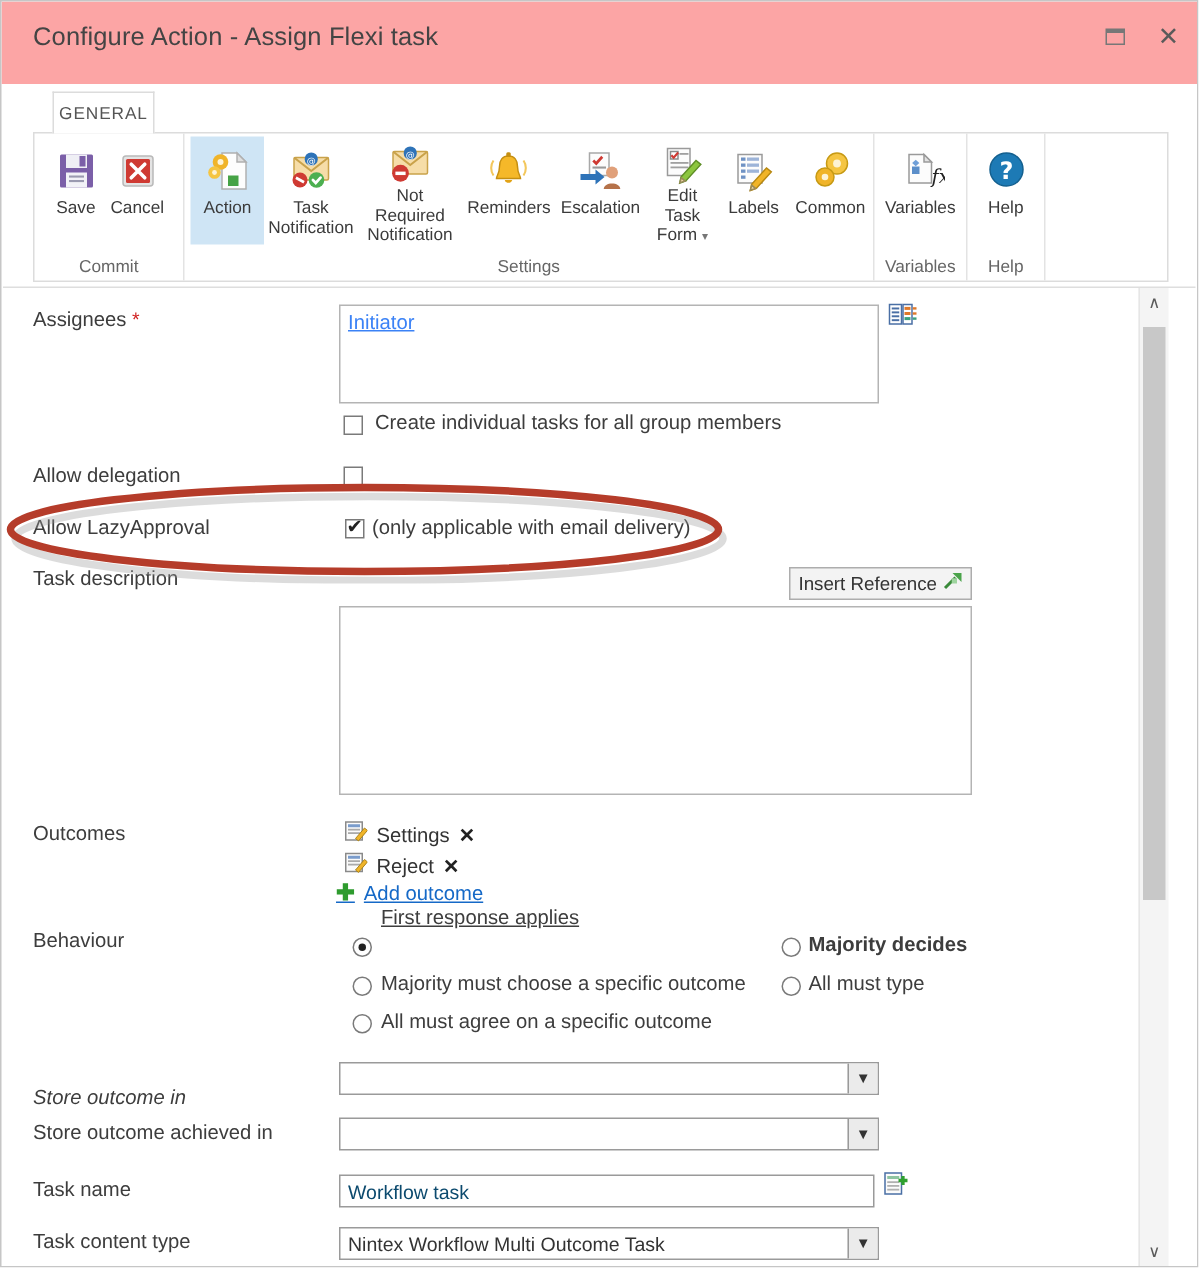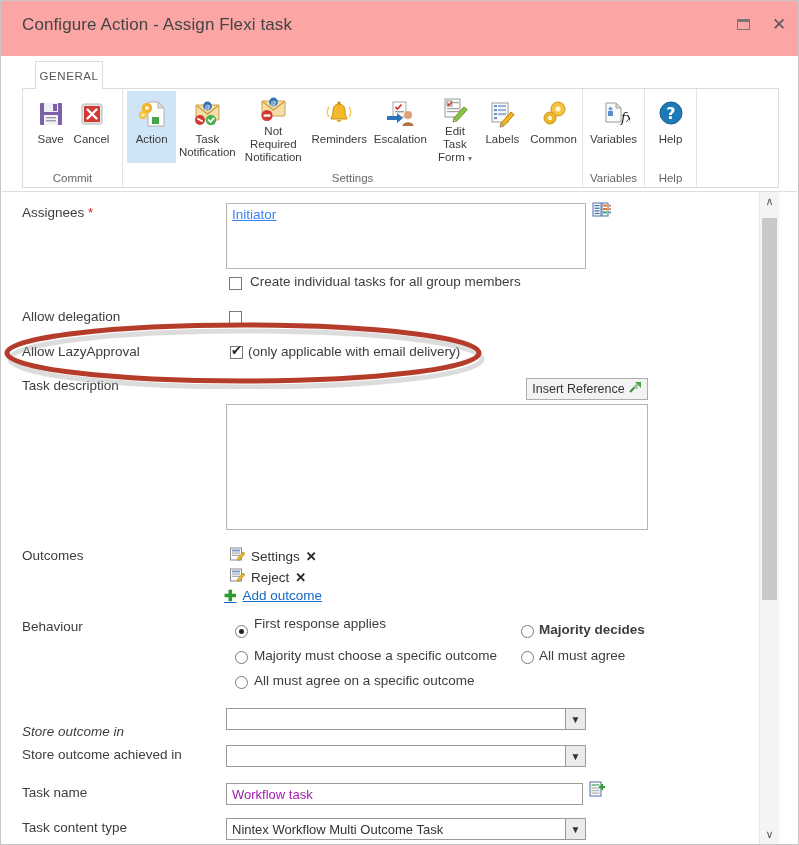--- a/index.html
+++ b/index.html
@@ -168,21 +168,21 @@
     overflow: hidden; white-space: nowrap;
   }
   .sel-arrow {
     width: 20px; height: 20px; background: #ebebeb; border-left: 1px solid #9a9a9a;
     display: flex; align-items: center; justify-content: center;
     font-size: 10px; color: #333;
   }
   .txt-box {
     position: absolute; height: 22px; border: 1px solid #9a9a9a;
     background: #ffffff; font-family: "Liberation Sans", sans-serif;
-    font-size: 13px; color: #a21caf; padding: 0 5px;
+    font-size: 13px; color: #0c4a6e; padding: 0 5px;
   }
 
   
   .scrollbar {
     position: absolute; left: 758px; top: 191px; width: 20px; height: 652px;
     background: #f4f4f4; border-left: 1px solid #e6e6e6;
   }
   .sb-arrow {
     position: absolute; left: 0; width: 19px; height: 19px;
     display: flex; align-items: center; justify-content: center;
@@ -496,30 +496,30 @@
     </div>
 
     <div class="add-outcome" style="top:396px;">
       <span class="plus-green">✚</span>
       <span>Add outcome</span>
     </div>
 
     <div class="row-label" style="left:20px; top:427px;">Behaviour</div>
 
     <div class="radio sel" style="left:233px; top:433px;"></div>
-    <div class="radio-label" style="left:252px; top:424px;">First response applies</div>
+    <div class="radio-label" style="left:252px; top:412px;text-decoration:underline;">First response applies</div>
 
     <div class="radio" style="left:519px; top:433px;"></div>
     <div class="radio-label" style="left:537px; top:430px;font-weight:bold;">Majority decides</div>
 
     <div class="radio" style="left:233px; top:459px;"></div>
     <div class="radio-label" style="left:252px; top:456px;">Majority must choose a specific outcome</div>
 
     <div class="radio" style="left:519px; top:459px;"></div>
-    <div class="radio-label" style="left:537px; top:456px;">All must agree</div>
+    <div class="radio-label" style="left:537px; top:456px;">All must type</div>
 
     <div class="radio" style="left:233px; top:484px;"></div>
     <div class="radio-label" style="left:252px; top:481px;">All must agree on a specific outcome</div>
 
     <div class="row-label" style="left:20px; top:532px;font-style:italic;">Store outcome in</div>
     <div class="sel-box" style="left:224px; top:516px; width:360px;">
       <div class="sel-val"></div>
       <div class="sel-arrow">▼</div>
     </div>
 

